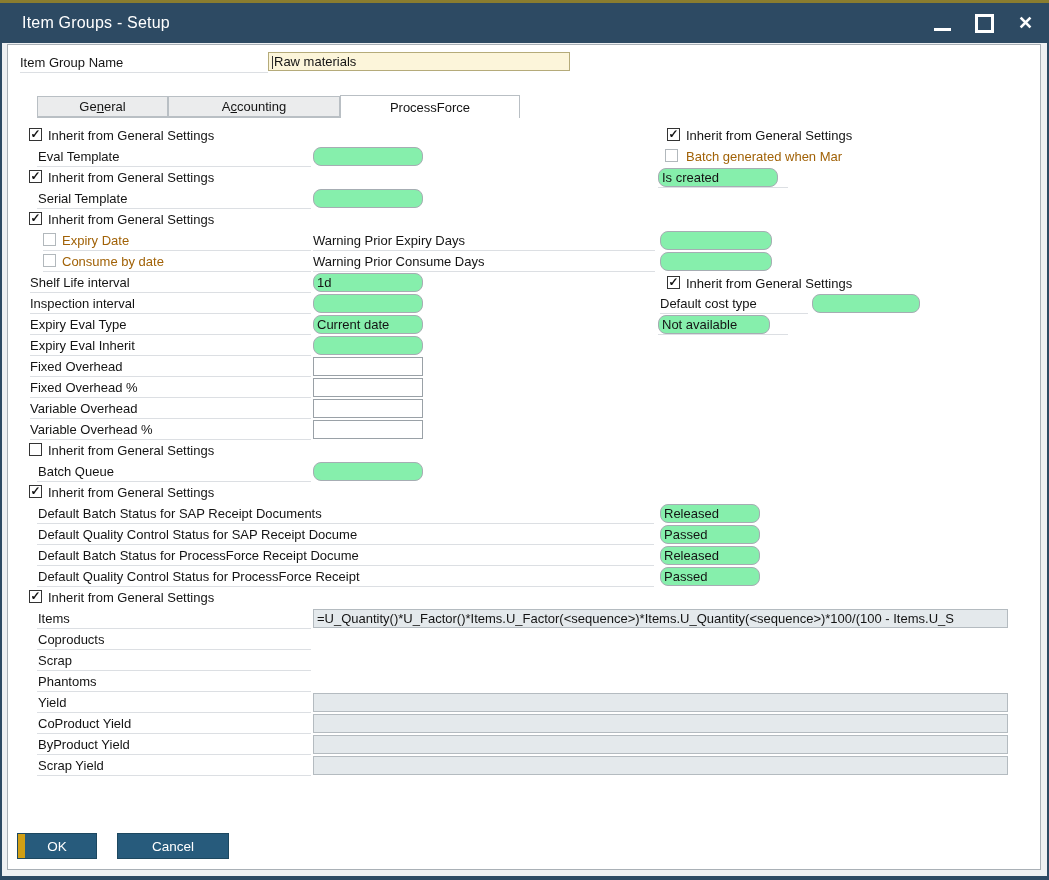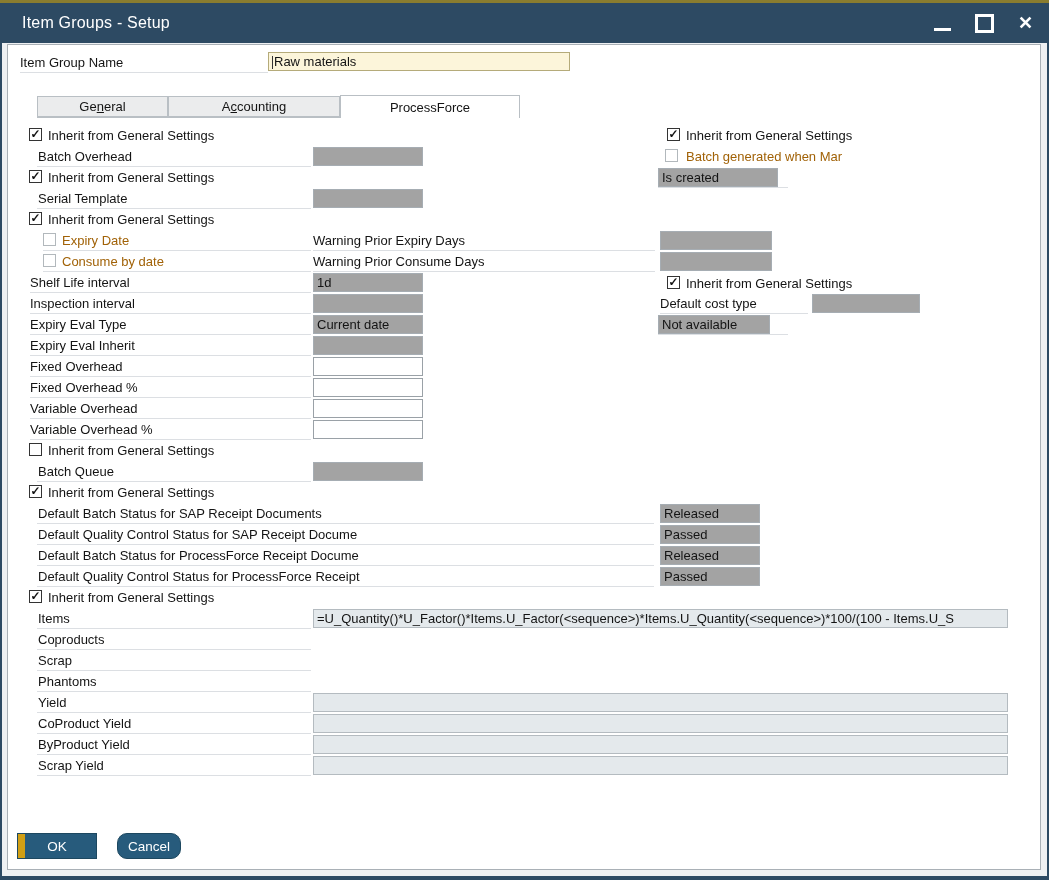--- a/index.html
+++ b/index.html
@@ -17,21 +17,21 @@
   .win-min{width:17px;height:3px;background:#fff;margin-top:12px;cursor:default;}
   .win-max{width:13px;height:13px;border:3px solid #fff;cursor:default;}
   .win-close{color:#fff;font-size:18px;font-weight:bold;line-height:18px;cursor:default;}
   .panel{position:absolute;left:7px;top:44px;width:1034px;height:826px;background:#fff;border:1px solid #a9b0b6;box-sizing:border-box;}
   
   .lbl{position:absolute;font-size:13px;color:#141414;white-space:nowrap;height:19px;line-height:19px;overflow:hidden;}
   .lbl.dis{color:#a16207;}
   .hr{position:absolute;height:1px;background:#dcdfe3;}
   .fld{position:absolute;height:19px;box-sizing:border-box;border:1px solid #a6adb3;
        font-size:13px;line-height:16px;padding:1px 3px;white-space:nowrap;overflow:hidden;color:#141414;}
-  .fld.gray{background:#a3a3a3;}
+  .fld.gray{background:#86efac;border-radius:8px;}
   .fld.white{background:#ffffff;border-color:#9aa1a7;}
   .fld.long{background:#e4e9ec;border-color:#b4bbc0;}
   .fld.cream{background:#fcf5da;border-color:#b5ab7a;}
   .caret{display:inline-block;width:1px;height:13px;background:#333;vertical-align:middle;margin-right:1px;}
   .cb{position:absolute;width:13px;height:13px;box-sizing:border-box;border:1px solid #333;background:#fff;
       display:flex;align-items:center;justify-content:center;font-size:12px;font-weight:bold;color:#111;cursor:default;}
   .cb.disabled{border-color:#b2b8bc;}
   .cb .mark{line-height:11px;}
   
   .tabline{position:absolute;left:37px;top:117px;width:483px;height:1px;background:#b9bfc4;}
@@ -82,21 +82,21 @@
     </div>
   <div class="tab active" style="left:340px;width:180px;">
       <span>ProcessForce</span>
     </div>
 
   <span class="cb" style="left:29px;top:128px;">
       <span class="mark">✓</span>
     </span>
   <span class="lbl" style="left:48px;top:126px;">Inherit from General Settings</span>
 
-  <span class="lbl" style="left:38px;top:147px;">Batch Overhead</span>
+  <span class="lbl" style="left:38px;top:147px;">Eval Template</span>
   <div class="hr" style="left:37px;top:166px;width:274px;"></div>
   <div class="fld gray" style="left:313px;top:147px;width:110px;"></div>
 
   <span class="cb" style="left:29px;top:170px;">
       <span class="mark">✓</span>
     </span>
   <span class="lbl" style="left:48px;top:168px;">Inherit from General Settings</span>
 
   <span class="lbl" style="left:38px;top:189px;">Serial Template</span>
   <div class="hr" style="left:37px;top:208px;width:274px;"></div>
@@ -219,17 +219,17 @@
   <span class="lbl" style="left:660px;top:294px;">Default cost type</span>
   <div class="hr" style="left:660px;top:313px;width:148px;"></div>
   <div class="fld gray" style="left:812px;top:294px;width:108px;"></div>
   <div class="fld gray" style="left:658px;top:315px;width:112px;">Not available</div>
   <div class="hr" style="left:658px;top:334px;width:130px;"></div>
 
   <div class="btn" style="left:17px;width:80px;">
     <span class="goldbar"></span>
     <span>OK</span>
   </div>
-  <div class="btn" style="left:117px;width:64px;border-radius:10px;">
+  <div class="btn" style="left:117px;width:112px;">
     <span>Cancel</span>
   </div>
 
 </div>
 
 </body></html>

